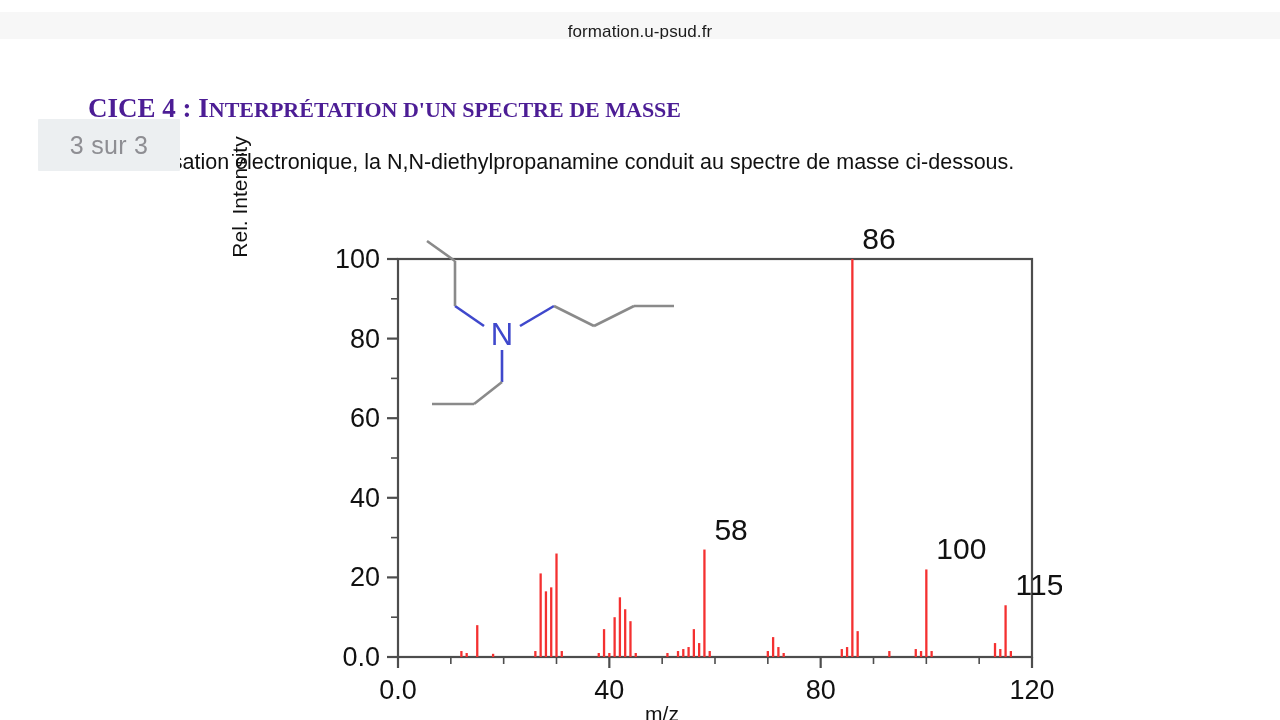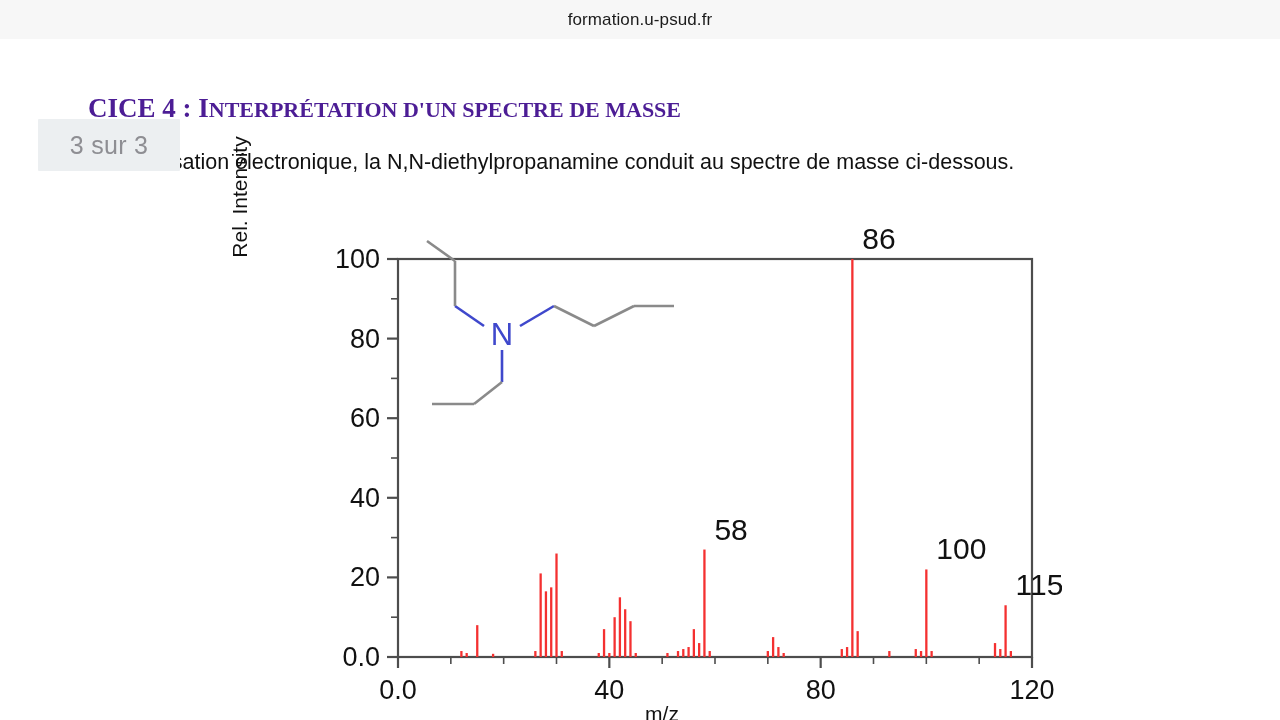--- a/index.html
+++ b/index.html
@@ -10,21 +10,21 @@
     overflow: hidden;
   }
   #page {
     position: relative;
     width: 1280px; height: 720px;
     background: #ffffff;
   }
 
   
   .urlbar {
-    position: absolute; left: 0; top: 0;
+    position: absolute; left: 0; top: 12px;
     width: 1280px; height: 39px;
     background: #f7f7f7;
     border-bottom: 3px solid #14532d;
     display: flex; align-items: center; justify-content: center;
   }
   .urlbar .url-text {
     font-family: "Liberation Sans", sans-serif;
     font-size: 17px;
     color: #1b1b1b;
     letter-spacing: 0.1px;

